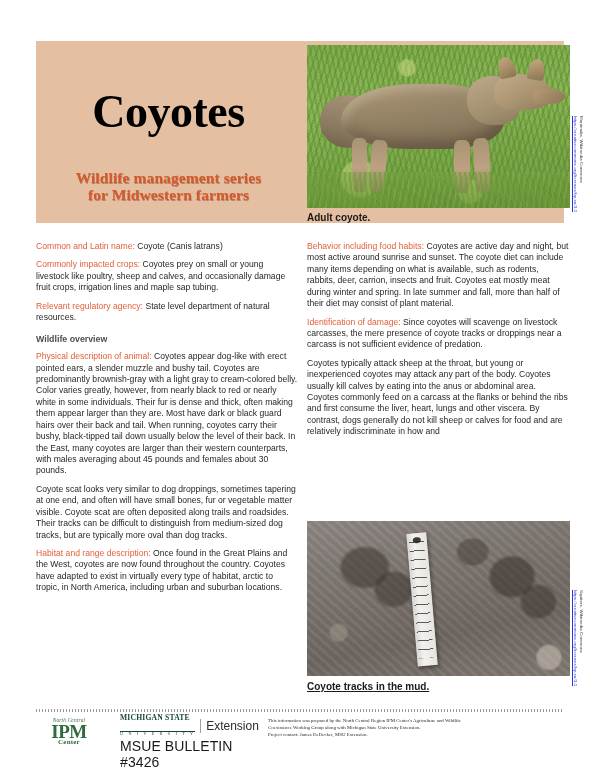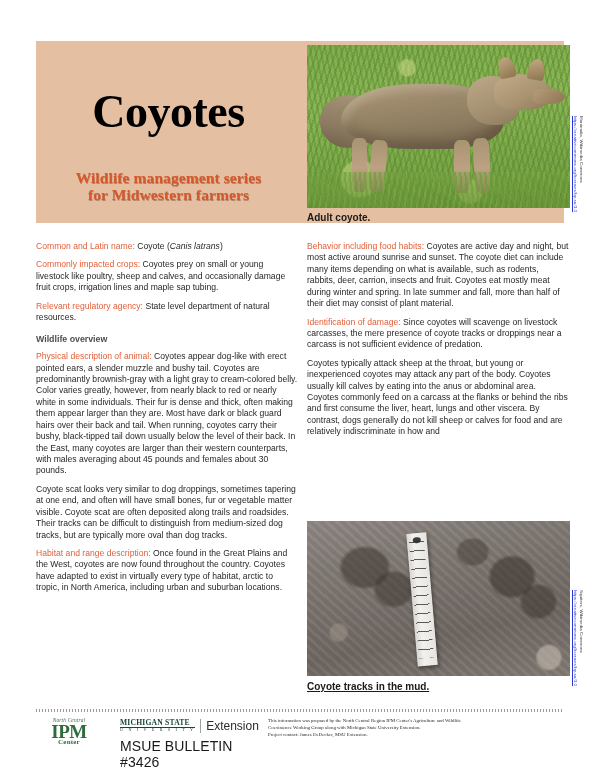--- a/index.html
+++ b/index.html
@@ -258,21 +258,21 @@
   .lead {
     color: #e2603a;
     font-weight: normal;
   }
   .section-head {
     font-weight: bold;
     color: #4e4e50;
     margin: 10px 0 6px 0;
     font-size: 8.8px;
   }
-  .sci { font-style: italic; }
+  .sci { }
 
   
   .footer-rule {
     position: absolute;
     left: 36px;
     top: 709px;
     width: 528px;
     height: 3px;
     background: repeating-linear-gradient(90deg, #9a9a9a 0 1px, rgba(0,0,0,0) 1px 3px);
   }
@@ -320,21 +320,21 @@
     align-items: center;
     height: 15px;
   }
   .msu-wordmark {
     font-family: "Liberation Serif", serif;
     font-size: 7.6px;
     font-weight: bold;
     color: #18453b;
     letter-spacing: 0.2px;
     border-bottom: 1px solid #18453b;
-    padding-bottom: 0px;
+    padding-bottom: 9px;
     line-height: 1.05;
   }
   .msu-sub {
     font-family: "Liberation Serif", serif;
     font-size: 4.1px;
     color: #18453b;
     letter-spacing: 2.2px;
     line-height: 1.1;
   }
   .msu-divider {

